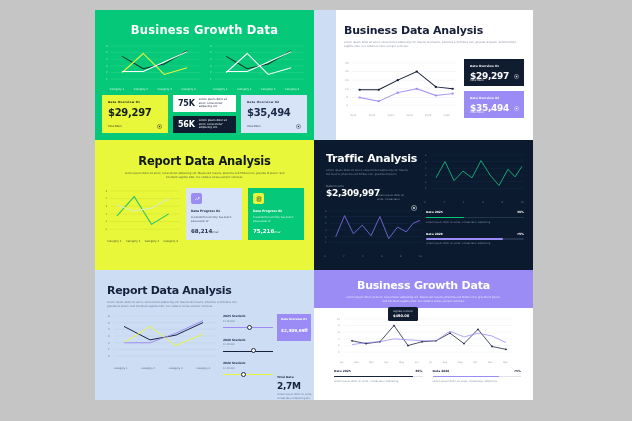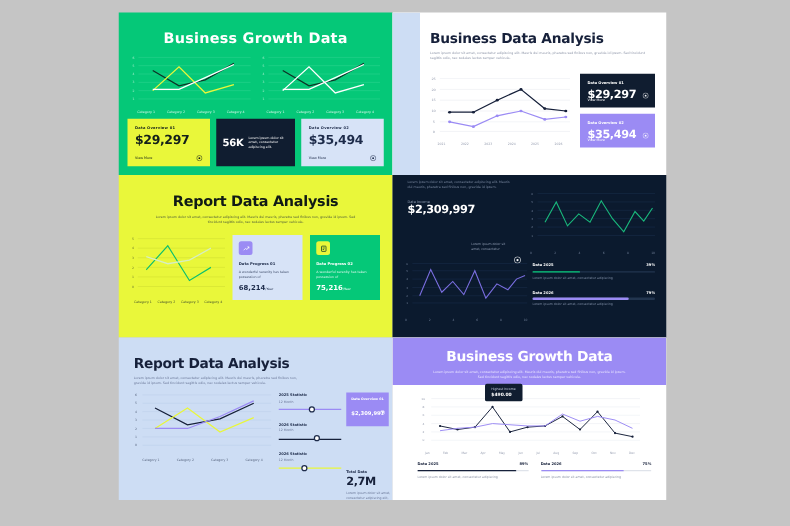--- a/index.html
+++ b/index.html
@@ -217,20 +217,24 @@
         <div class="val">$29,297</div>
         <div class="more">View More</div>
         <span class="gear">
           <svg width="5" height="5" viewBox="0 0 20 20" class="gear-ic">
               <circle cx="10" cy="10" r="8.5" fill="none" stroke="#13201a" stroke-width="1.6"></circle>
               <circle cx="10" cy="10" r="3" fill="#13201a"></circle>
             </svg>
         </span>
       </div>
       <div class="midcol">
+        <div class="kpi kpi-w">
+          <span class="num">75K</span>
+          <span class="txt">Lorem ipsum dolor sit amet, consectetur adipiscing elit.</span>
+        </div>
         <div class="kpi kpi-d">
           <span class="num">56K</span>
           <span class="txt">Lorem ipsum dolor sit amet, consectetur adipiscing elit.</span>
         </div>
       </div>
       <div class="card c-blue">
         <div class="lbl">Data Overview 02</div>
         <div class="val">$35,494</div>
         <div class="more">View More</div>
         <span class="gear">
@@ -375,20 +379,21 @@
             </svg>
         </div>
         <div class="h">Data Progress 02</div>
         <div class="d">A wonderful serenity has taken possession of</div>
         <div class="v"><span>75,216</span><small>/Year</small></div>
       </div>
     </div>
   </div>
 
   <div class="slide s4">
+    <div class="title">Traffic Analysis</div>
     <div class="lorem">Lorem ipsum dolor sit amet, consectetur adipiscing elit. Mauris dui mauris, pharetra sed finibus non, gravida id ipsum.</div>
     <div class="inc-lbl">Data Income</div>
     <div class="inc-val">$2,309,997</div>
     <div class="inc-side">Lorem ipsum dolor sit amet, consectetur</div>
     <span class="gear-s">
       <svg width="6" height="6" viewBox="0 0 20 20">
           <circle cx="10" cy="10" r="8.5" fill="none" stroke="#ffffff" stroke-width="1.6"></circle>
           <circle cx="10" cy="10" r="3" fill="#ffffff"></circle>
         </svg>
     </span>

